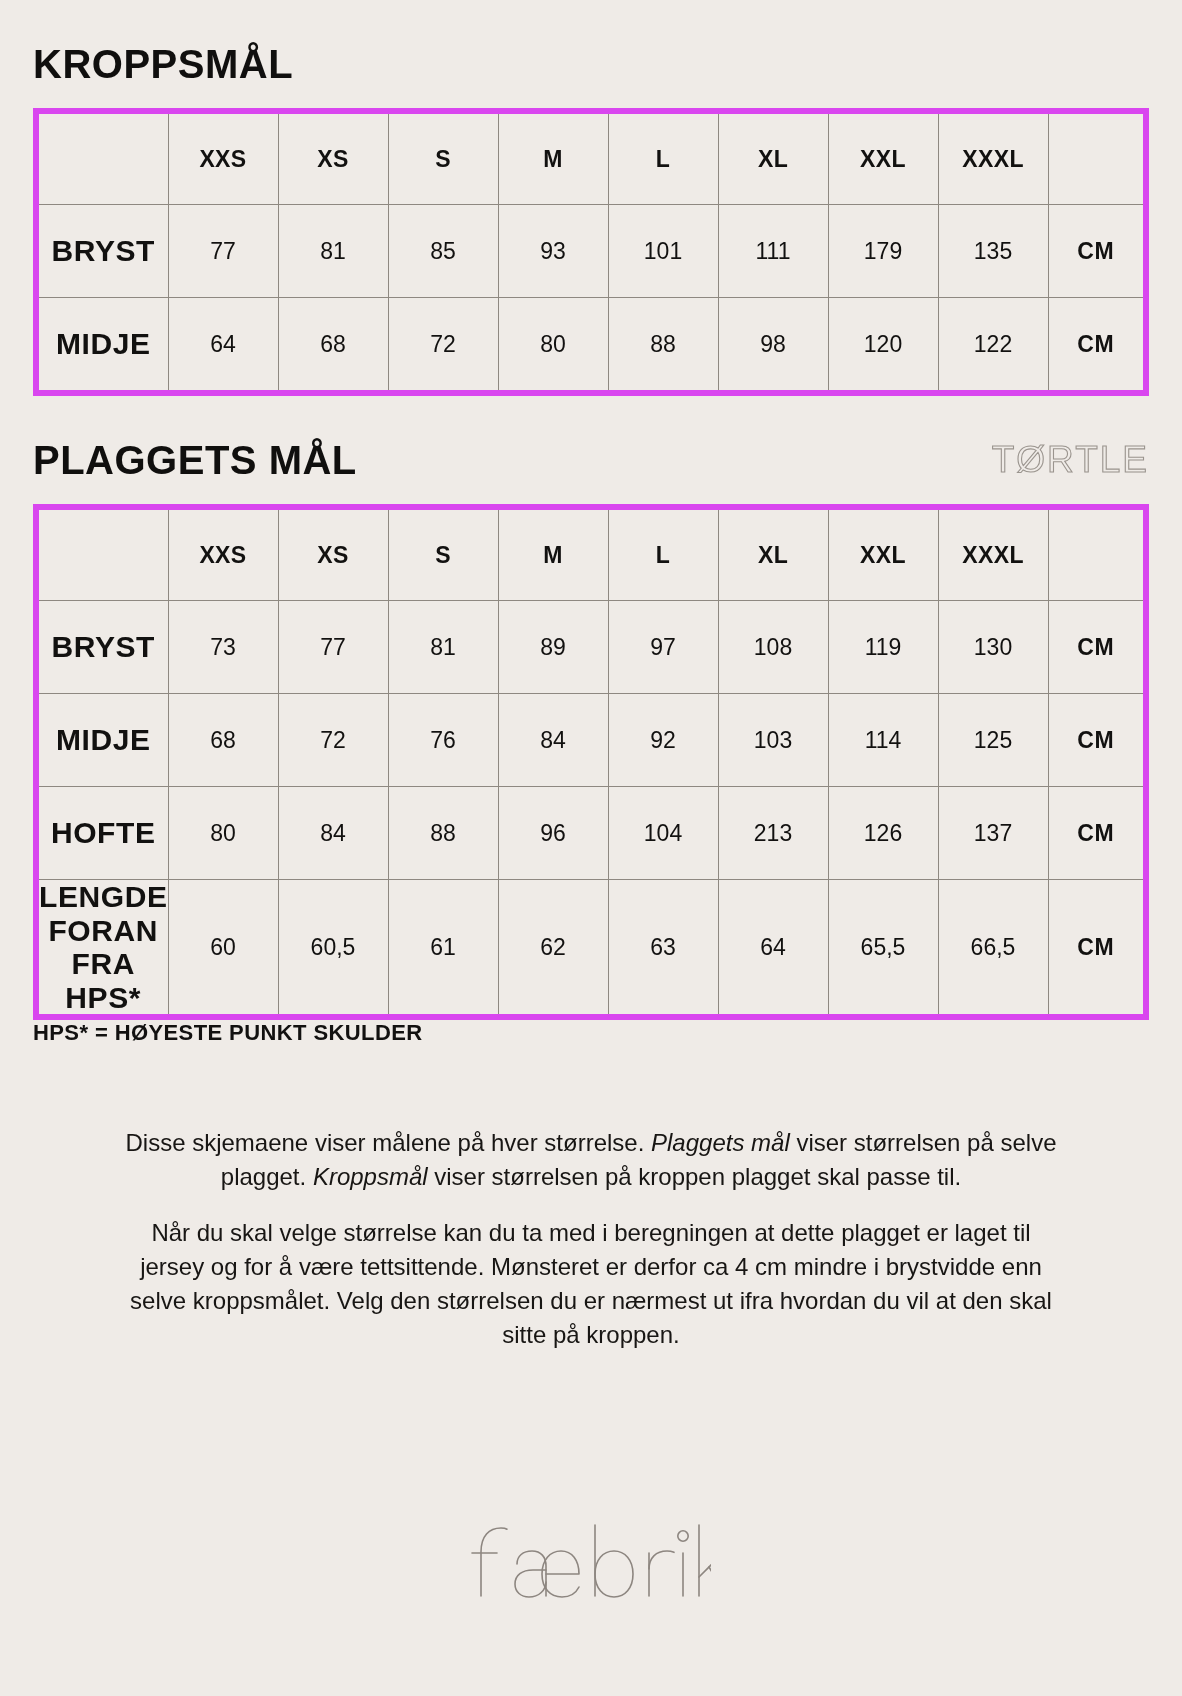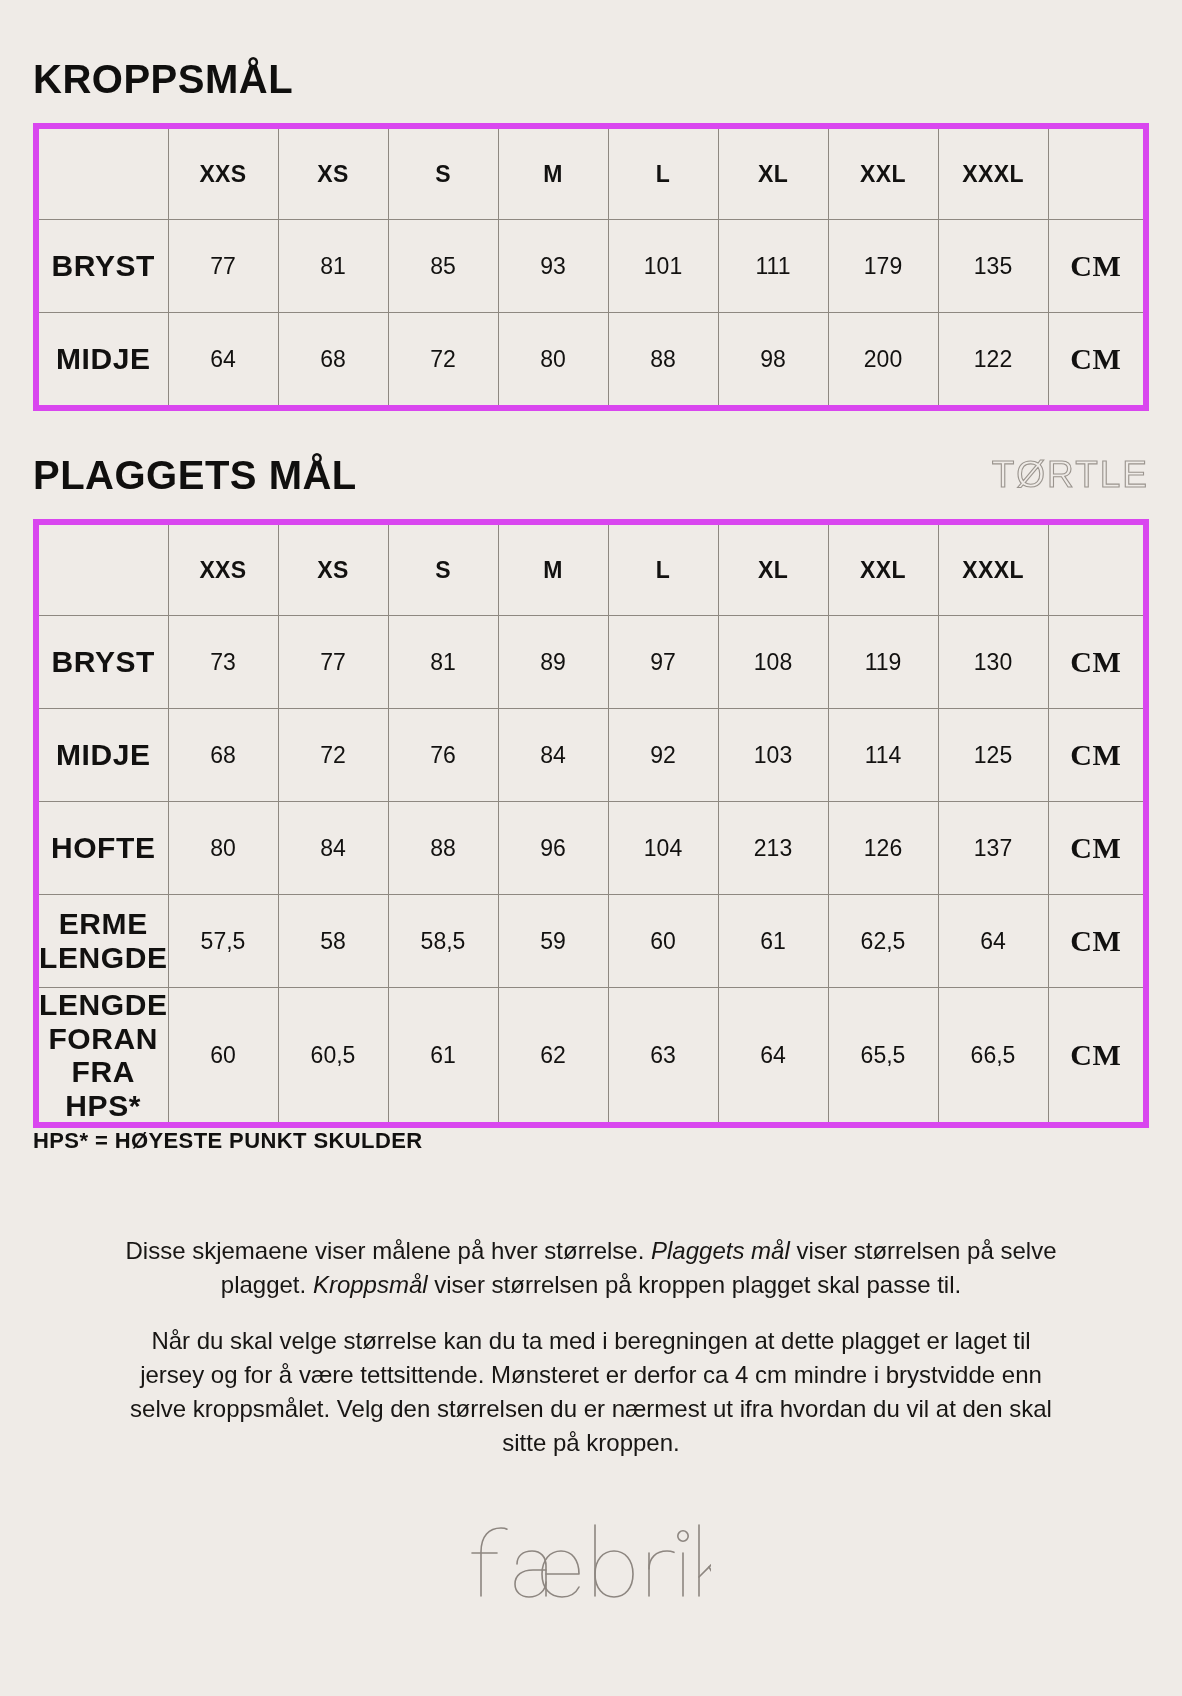--- a/index.html
+++ b/index.html
@@ -12,21 +12,21 @@
     background: #efebe7;
     font-family: "Liberation Sans", sans-serif;
     color: #0f0f0f;
     overflow: hidden;
   }
   .page {
     position: relative;
     width: 1182px;
     height: 1696px;
     box-sizing: border-box;
-    padding: 15px 33px;
+    padding: 0 33px;
   }
 
   
   .section-title {
     font-size: 40px;
     font-weight: bold;
     letter-spacing: 0.5px;
     line-height: 1;
     margin: 0;
     color: #100f0e;
@@ -77,23 +77,22 @@
   .col-label { width: 132px; }
   .col-unit  { width: 98px; }
   .size-table .row-label {
     font-weight: bold;
     font-size: 30px;
     letter-spacing: 0.6px;
     line-height: 1.12;
   }
   .size-table .unit-cell {
     font-weight: bold;
-    font-size: 30px;
+    font-size: 23px;
     letter-spacing: 0.5px;
-    font-family: Liberation Serif, serif;
   }
   #body-table th { height: 90px; }
   #body-table td { height: 92px; }
   #garment-table th { height: 90px; }
   #garment-table td { height: 92px; }
 
   
   .hps-note {
     font-size: 22px;
     font-weight: bold;
@@ -176,21 +175,21 @@
         <td class="unit-cell">CM</td>
       </tr>
       <tr>
         <td class="row-label">MIDJE</td>
         <td>64</td>
         <td>68</td>
         <td>72</td>
         <td>80</td>
         <td>88</td>
         <td>98</td>
-        <td>200</td>
+        <td>120</td>
         <td>122</td>
         <td class="unit-cell">CM</td>
       </tr>
     </tbody>
   </table>
 
   <div id="garment-title-wrap">
     <h1 class="section-title">PLAGGETS MÅL</h1>
     <div class="tortle-logo">TØRTLE</div>
   </div>
@@ -250,33 +249,20 @@
       <tr>
         <td class="row-label">HOFTE</td>
         <td>80</td>
         <td>84</td>
         <td>88</td>
         <td>96</td>
         <td>104</td>
         <td>213</td>
         <td>126</td>
         <td>137</td>
-        <td class="unit-cell">CM</td>
-      </tr>
-      <tr>
-        <td class="row-label" style="white-space:pre-line">ERME
-LENGDE</td>
-        <td>57,5</td>
-        <td>58</td>
-        <td>58,5</td>
-        <td>59</td>
-        <td>60</td>
-        <td>61</td>
-        <td>62,5</td>
-        <td>64</td>
         <td class="unit-cell">CM</td>
       </tr>
       <tr>
         <td class="row-label" style="white-space:pre-line">LENGDE
 FORAN
 FRA HPS*</td>
         <td>60</td>
         <td>60,5</td>
         <td>61</td>
         <td>62</td>

